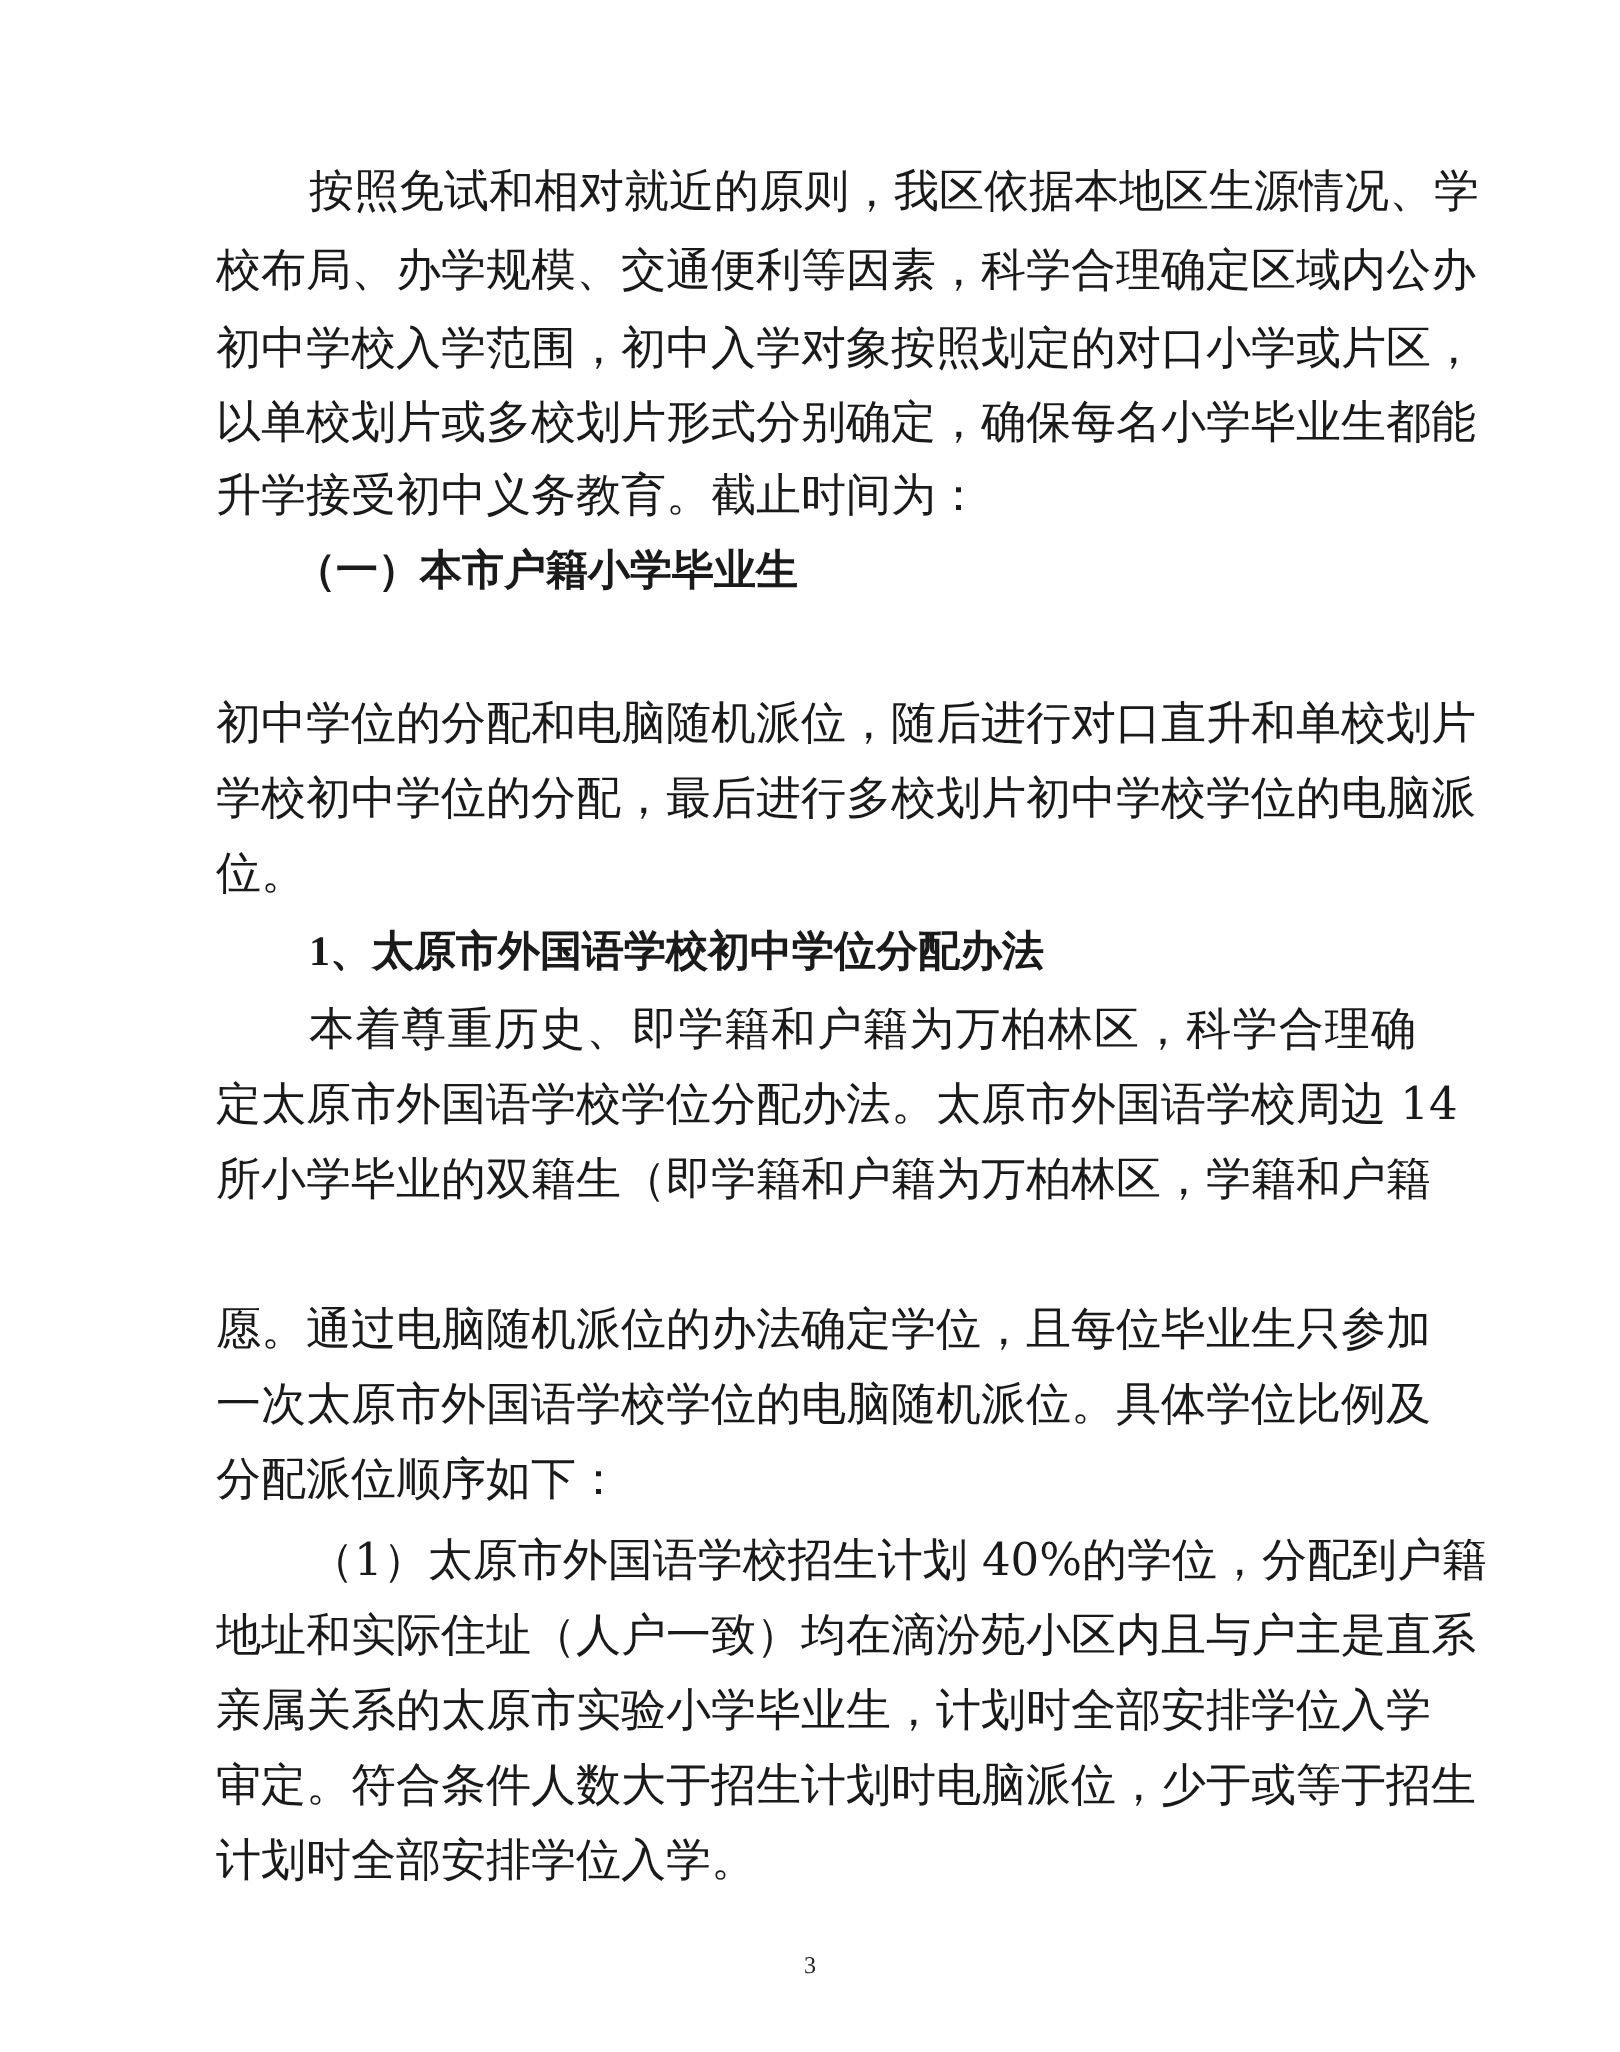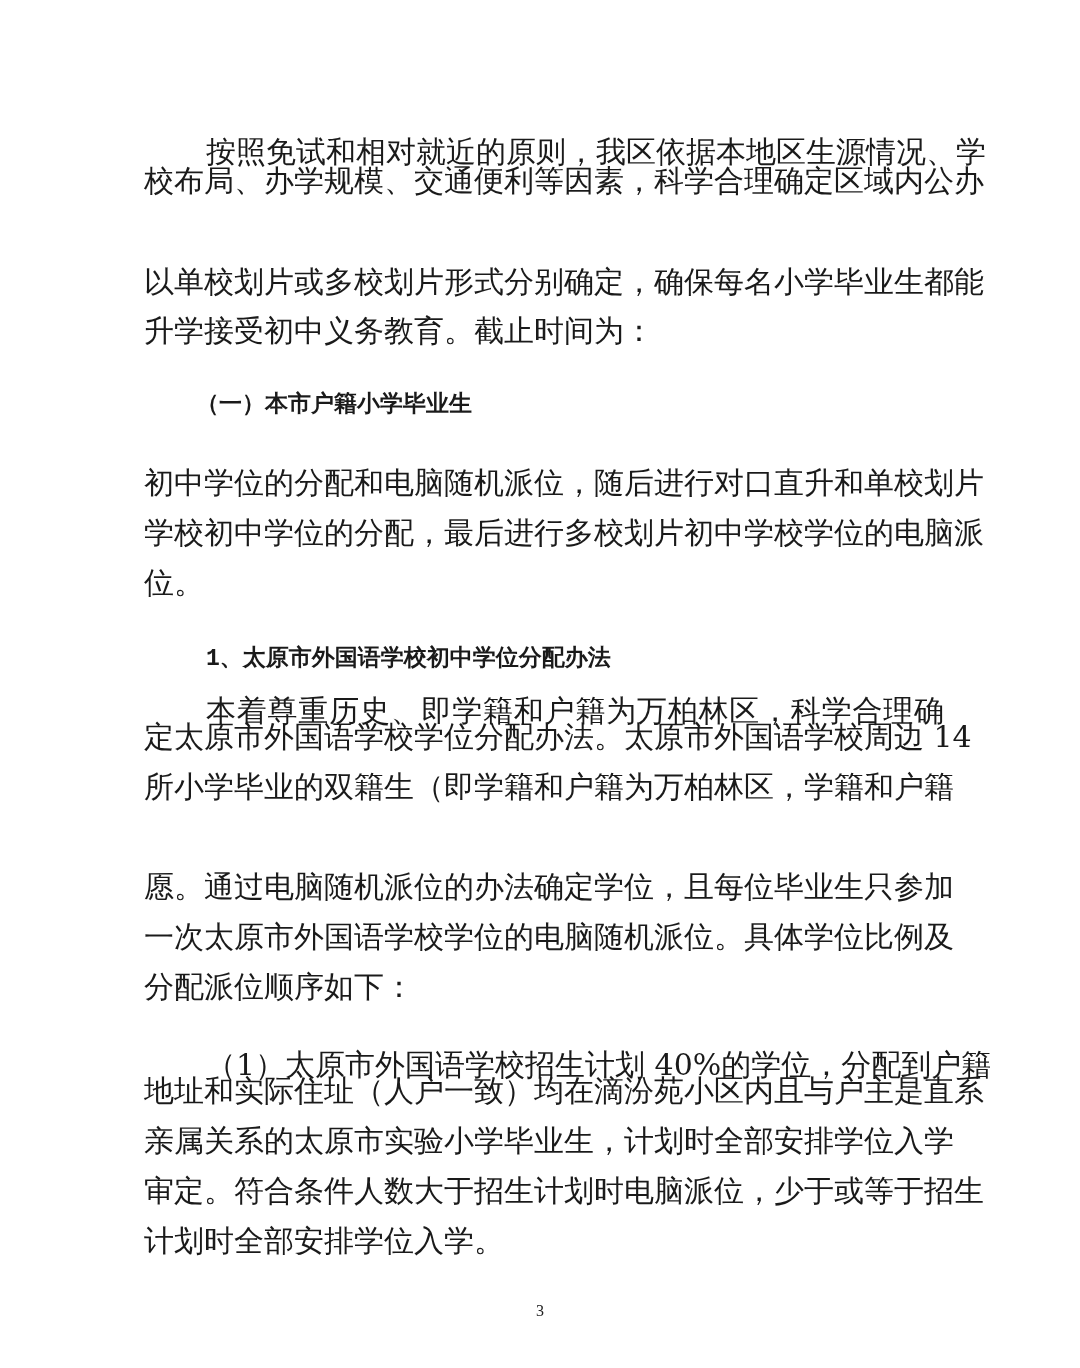--- a/index.html
+++ b/index.html
@@ -7,34 +7,35 @@
     width:1080px; height:1368px; background:#ffffff; position:relative; overflow:hidden;
     font-family: "DejaVu Serif", "Liberation Serif", serif; color:#1a1a1a;
   }
   .page { position:absolute; left:0; top:0; width:1080px; height:1368px; }
   .line {
     position:absolute; left:144px; width:800px; height:52px;
     font-size:30px; line-height:52px; white-space:nowrap;
     text-align:justify; text-align-last:justify; letter-spacing:0px;
   }
   .line.last { text-align-last:left; }
-  .line.indent { left:206px; width:738px;margin-top:24px; }
-  .heading { font-weight:bold; font-family:Liberation Mono, monospace; font-size:23px; text-align-last:left; }
+  .line.indent { left:206px; width:738px; }
+  .heading { font-weight:bold; font-family:Liberation Serif, serif; font-size:28px; text-align-last:left; }
   .pagenum {
     position:absolute; left:0; width:1080px; top:1302px; text-align:center;
     font-size:16px; font-family:"Liberation Serif", serif; color:#222;
   }
 </style>
 </head>
 <body>
 
 <div class="page">
 
   <div class="line indent" style="top:102px">按照免试和相对就近的原则，我区依据本地区生源情况、学</div>
   <div class="line" style="top:155px">校布局、办学规模、交通便利等因素，科学合理确定区域内公办</div>
+  <div class="line" style="top:207px">初中学校入学范围，初中入学对象按照划定的对口小学或片区，</div>
   <div class="line" style="top:256px">以单校划片或多校划片形式分别确定，确保每名小学毕业生都能</div>
   <div class="line last" style="top:305px">升学接受初中义务教育。截止时间为：</div>
 
   <div class="line indent heading" style="top:355px; left:196px;">（一）本市户籍小学毕业生</div>
 
   <div class="line" style="top:457px">初中学位的分配和电脑随机派位，随后进行对口直升和单校划片</div>
   <div class="line" style="top:507px">学校初中学位的分配，最后进行多校划片初中学校学位的电脑派</div>
   <div class="line last" style="top:557px">位。</div>
 
   <div class="line indent heading" style="top:609px">1、太原市外国语学校初中学位分配办法</div>

